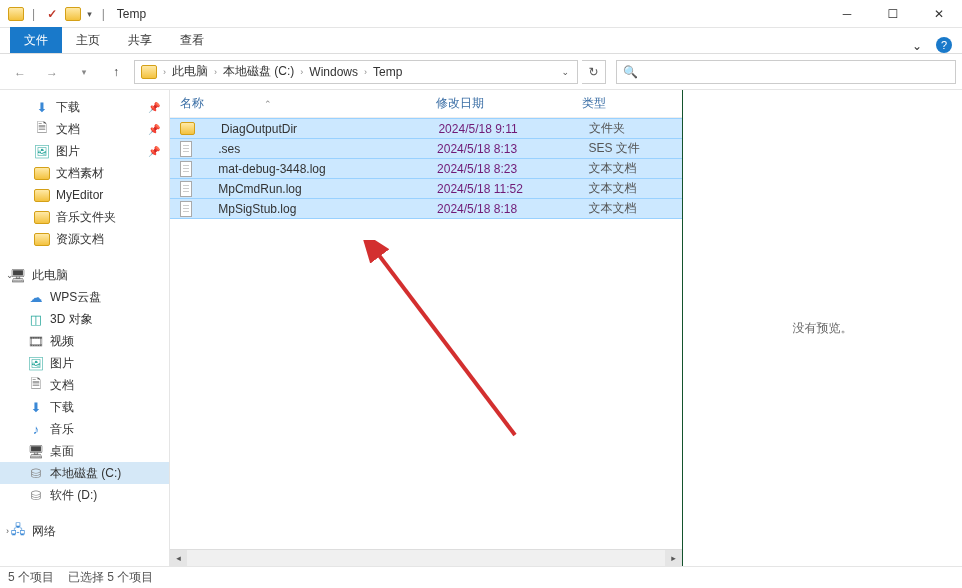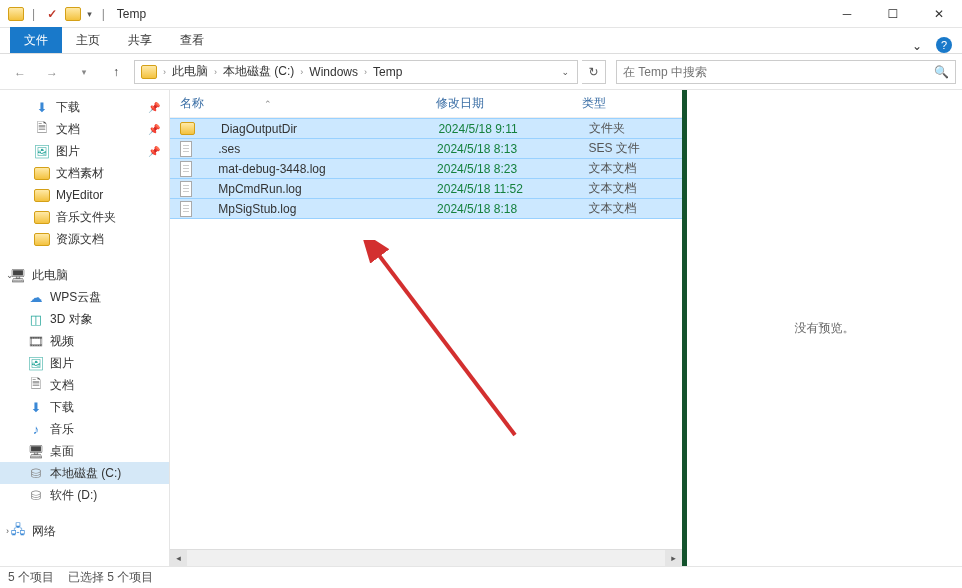--- a/index.html
+++ b/index.html
@@ -49,28 +49,28 @@
 .ico-net{color:#3a88d6;}
 
 .filepane { flex: 1; display: flex; flex-direction: column; overflow:hidden; position:relative;}
 .colheaders { height: 28px; display: flex; align-items: center; border-bottom: 1px solid #eee; color: #3a6ea5; padding-left: 10px;}
 .colheaders .col { display:flex; align-items:center;}
 .col.name { width: 256px; } .col.date { width: 146px; } .col.type { width: 100px; }
 .colheaders .sortarrow { margin-left: 60px; color:#888; font-size:9px;}
 .filelist { flex: 1; overflow: auto;}
 .filerow { height: 21px; display: flex; align-items: center; padding-left: 10px; background: #cce8ff; border: 1px solid #99d1ff; border-left:none; border-right:none; margin-bottom:-1px;}
 .filerow .ficon { width: 16px; height: 16px; margin-right: 6px; display:flex; align-items:center; justify-content:center;}
-.filerow .fname { width: 234px; color:#333;margin-left:20px;} .filerow .fdate { width: 146px; color:#15803d;} .filerow .ftype { width:100px; color:#555;margin-left:15px;}
+.filerow .fname { width: 234px; color:#333;margin-left:20px;} .filerow .fdate { width: 146px; color:#701a75;} .filerow .ftype { width:100px; color:#555;margin-left:15px;}
 .ficon.folder { width:16px; height:13px; background:linear-gradient(#ffe9a6,#f3c23f); border:1px solid #d4a017; border-radius:2px;}
 .ficon.doc { border:1px solid #aaa; background:#fff; width:13px; height:16px; position:relative;}
 .ficon.doc::after{content:""; position:absolute; top:3px; left:2px; right:2px; height:1px; background:#ccc; box-shadow:0 3px 0 #ccc, 0 6px 0 #ccc;}
 
 .arrow-annotation { position:absolute; left:190px; top:150px; width:160px; height:200px; pointer-events:none;}
 
-.preview { width: 280px; border-left: 5px solid #14532d; display:flex; align-items:center; justify-content:center; color:#666;}
+.preview { width: 280px; border-left: 1px solid #14532d; display:flex; align-items:center; justify-content:center; color:#666;}
 
 .hscroll { height: 17px; background: #f0f0f0; border-top: 1px solid #ddd; display:flex; align-items:center;}
 .hscroll .track { flex:1; height:17px; position:relative; background:#f0f0f0;}
 .hscroll .btn { width:17px; height:17px; background:#e5e5e5; display:flex; align-items:center; justify-content:center; color:#555; font-size:9px;}
 
 .statusbar { height: 22px; border-top: 1px solid #e5e5e5; display: flex; align-items: center; padding: 0 8px; gap: 14px; color: #555;}
 .navpane { position:relative;}
 </style>
 </head>
 <body>
@@ -116,21 +116,20 @@
     <span class="sep">›</span>
     <span class="crumb">本地磁盘 (C:)</span>
     <span class="sep">›</span>
     <span class="crumb">Windows</span>
     <span class="sep">›</span>
     <span class="crumb">Temp</span>
     <span class="drop">⌄</span>
   </div>
   <div class="refresh">↻</div>
   <div class="searchbox">
-    <input placeholder="在 Temp 中搜索" style="">
     <span class="sicon">🔍</span>
   </div>
 </div>
 
 <div class="body">
   <div class="navpane">
     <div id="nav-quick">
         <div class="navitem" style="padding-left: 34px;">
           <span class="navico ico-dl">⬇</span>
           <span>下载</span>

